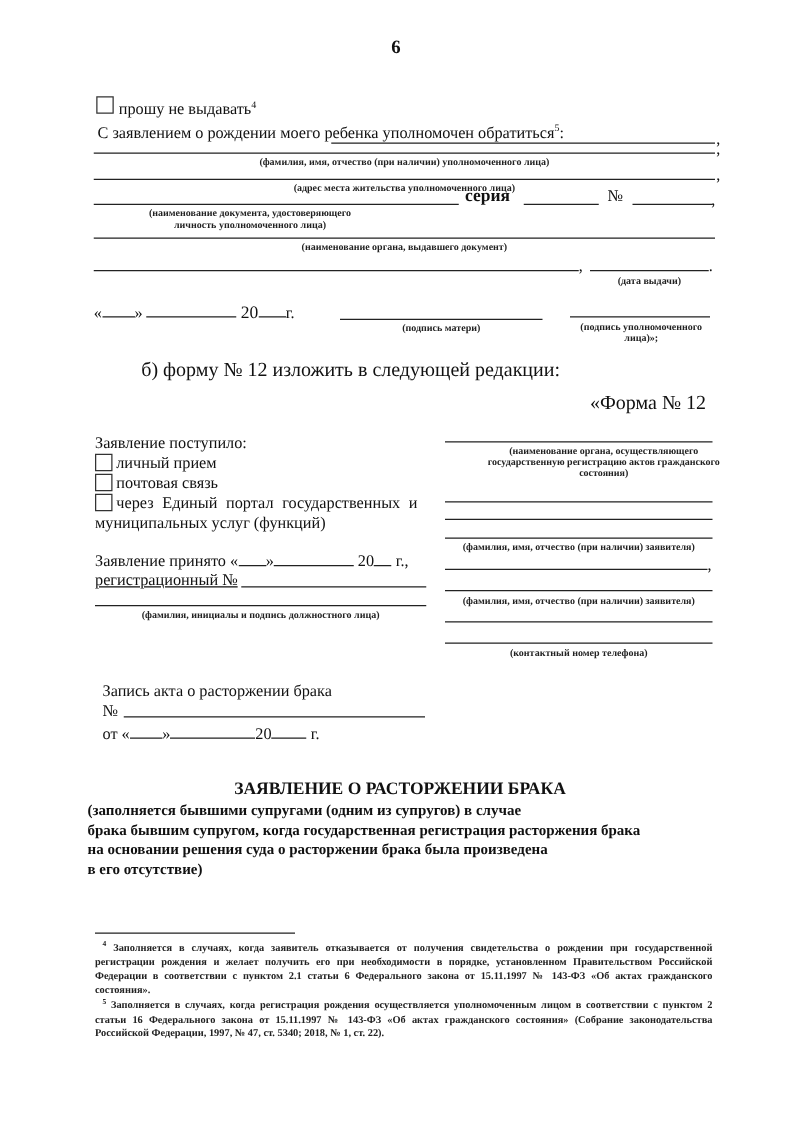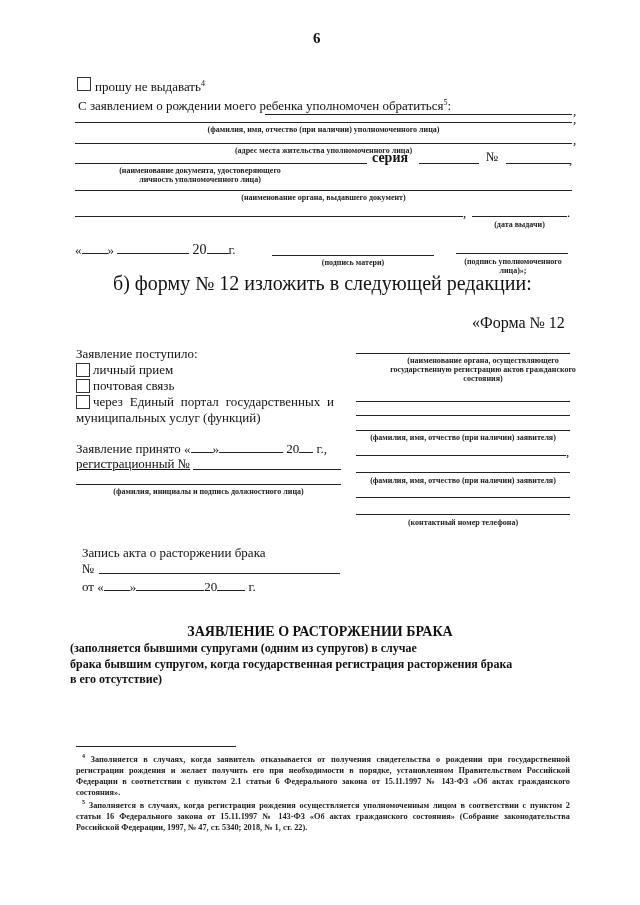--- a/index.html
+++ b/index.html
@@ -61,21 +61,21 @@
 <div class="abs t13" style="left:75px; top:241px; white-space:nowrap;">
   <span>«</span><span class="blank" style="width:26px;"></span><span>»</span>
   <span class="blank" style="width:72px;"></span>
   <span style="font-size:14px;">20</span><span class="blank" style="width:22px;"></span><span>г.</span>
 </div>
 <div class="line" style="left:272px; width:162px; top:255px;"></div>
 <div class="abs cap" style="left:272px; width:162px; top:258px;">(подпись матери)</div>
 <div class="line" style="left:456px; width:112px; top:253px;"></div>
 <div class="abs cap" style="left:452px; width:122px; top:257px;text-align:center;">(подпись уполномоченного лица)»;</div>
 
-<div class="abs bold" style="left:113px; top:272px; font-size:20px; font-weight:normal;font-family:Liberation Serif, serif;">б) форму № 12 изложить в следующей редакции:</div>
+<div class="abs bold" style="left:113px; top:288px; font-size:16px; font-weight:normal;font-family:Liberation Serif, serif;">б) форму № 12 изложить в следующей редакции:</div>
 <div class="abs" style="left:472px; top:314px; font-size:16px;">«Форма № 12</div>
 
 <div class="abs t13" style="left:76px; top:346px;">Заявление поступило:</div>
 
 <div class="cb" style="left:76px; top:363px;"></div>
 <div class="abs t13" style="left:93px; top:362px;">личный прием</div>
 
 <div class="cb" style="left:76px; top:379px;"></div>
 <div class="abs t13" style="left:93px; top:378px;">почтовая связь</div>
 
@@ -114,20 +114,21 @@
 <div class="line" style="left:356px; width:214px; top:472px;"></div>
 <div class="abs cap" style="left:356px; width:214px; top:476px;">(фамилия, имя, отчество (при наличии) заявителя)</div>
 <div class="line" style="left:356px; width:214px; top:497px;"></div>
 <div class="line" style="left:356px; width:214px; top:514px;"></div>
 <div class="abs cap" style="left:356px; width:214px; top:518px;">(контактный номер телефона)</div>
 
 <div class="abs bold" style="left:70px; width:500px; top:624px; font-size:14px; text-align:center;">ЗАЯВЛЕНИЕ О РАСТОРЖЕНИИ БРАКА</div>
 <div class="abs bold" style="left:70px; width:500px; top:641px; font-size:12px; line-height:15.5px; ">
   <div>(заполняется бывшими супругами (одним из супругов) в случае</div>
   <div>брака бывшим супругом, когда государственная регистрация расторжения брака</div>
+  <div>на основании решения суда о расторжении брака была произведена</div>
   <div>в его отсутствие)</div>
 </div>
 
 <div class="line" style="left:76px; width:160px; top:746px;"></div>
 <div class="abs fn" style="left:76px; width:494px; top:751px; text-indent:6px;">
   <sup>4</sup> <span>Заполняется в случаях, когда заявитель отказывается от получения свидетельства о рождении при государственной регистрации рождения и желает получить его при необходимости в порядке, установленном Правительством Российской Федерации в соответствии с пунктом 2.1 статьи 6 Федерального закона от 15.11.1997 № 143-ФЗ «Об актах гражданского состояния».</span>
 </div>
 <div class="abs fn" style="left:76px; width:494px; top:797px; text-indent:6px;">
   <sup>5</sup> <span>Заполняется в случаях, когда регистрация рождения осуществляется уполномоченным лицом в соответствии с пунктом 2 статьи 16 Федерального закона от 15.11.1997 № 143-ФЗ «Об актах гражданского состояния» (Собрание законодательства Российской Федерации, 1997, № 47, ст. 5340; 2018, № 1, ст. 22).</span>
 </div>

